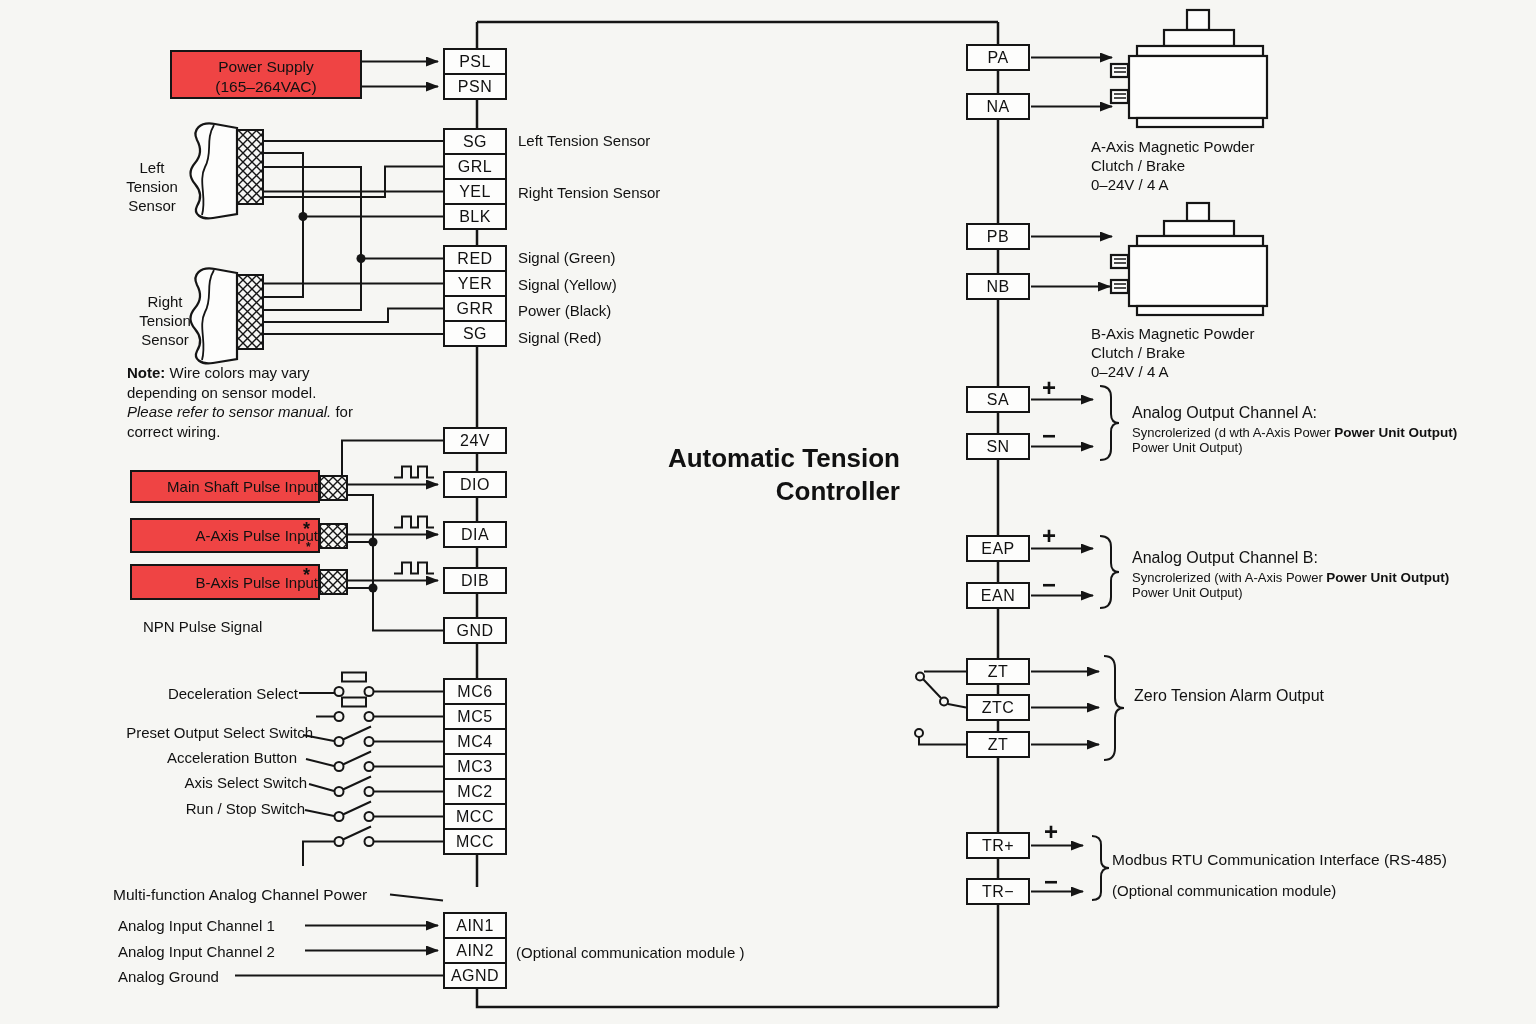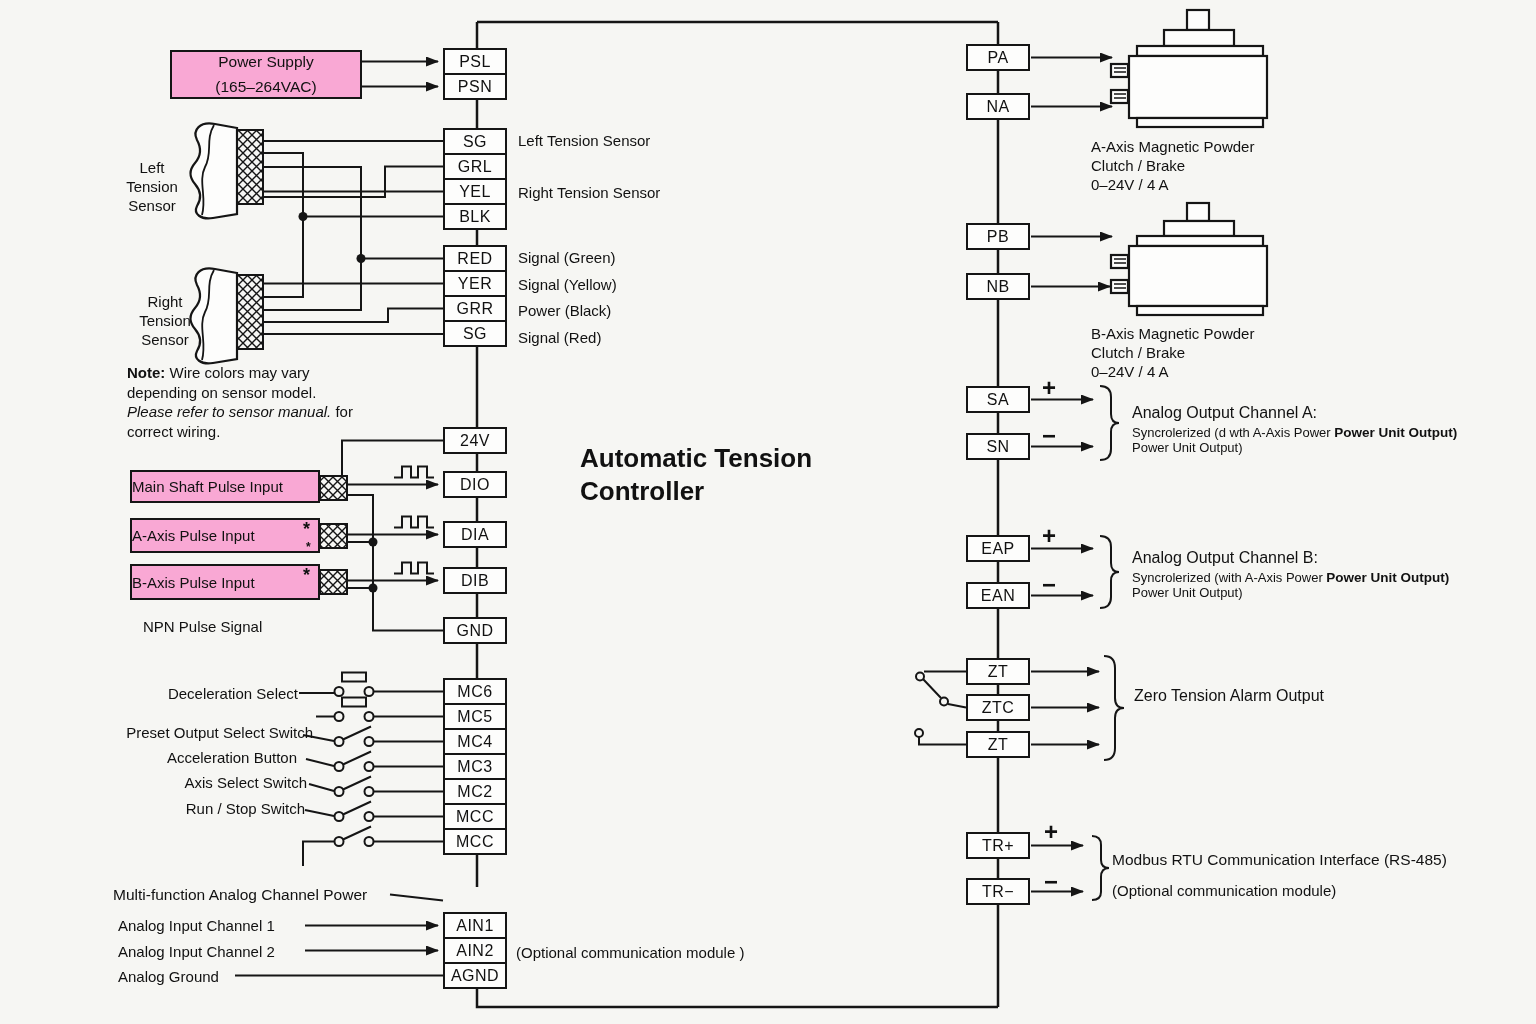--- a/index.html
+++ b/index.html
@@ -5,26 +5,26 @@
   html,body{margin:0;padding:0;}
   body{font-family:"Liberation Sans", sans-serif; color:#111;}
   #stage{position:relative; width:1536px; height:1024px; background:#f6f6f3; overflow:hidden;}
   svg.wires{position:absolute; left:0; top:0; z-index:1;}
   .abs{position:absolute; z-index:3;}
   .term{position:absolute; left:443px; width:64px; height:27px; border:2px solid #151515;
         background:#fdfdfc; display:flex; align-items:center; justify-content:center;
         font-size:16px; box-sizing:border-box; z-index:2; letter-spacing:.5px;}
   .rterm{left:966px; width:64px;}
   .lbl{position:absolute; font-size:15px; white-space:nowrap; z-index:3;}
-  .box{position:absolute; border:2px solid #151515; background:#f9a8d4; box-sizing:border-box;
-       display:flex; align-items:center; justify-content:space-between; font-size:15px; z-index:2;}
+  .box{position:absolute; border:2px solid #151515; background:#ef4444; box-sizing:border-box;
+       display:flex; align-items:center; justify-content:flex-end; font-size:15px; z-index:2;}
   .ps{flex-direction:column; line-height:20px; font-size:15.5px;}
   .sensorlbl{white-space:pre-line; text-align:center; line-height:19px; font-size:15px;}
   .note{font-size:15px; line-height:19.5px; width:236px; white-space:normal; z-index:3; position:absolute;}
-  .title{font-weight:bold; font-size:26px; line-height:33px; text-align:left; width:320px;}
+  .title{font-weight:bold; font-size:26px; line-height:33px; text-align:right; width:320px;}
   .rtxt{text-align:right;}
   .sub{font-size:13px; white-space:nowrap;}
   .subB{font-size:13.5px; font-weight:bold;}
   .sign{font-size:24px; font-weight:bold; line-height:20px;}
   .motorlbl{width:210px; text-align:left; line-height:19px; font-size:15px; white-space:pre-line;}
   .ast{position:absolute; font-size:18px; font-weight:bold; z-index:4;}
   .ast2{font-size:12px;}
 </style>
 </head>
 <body>

